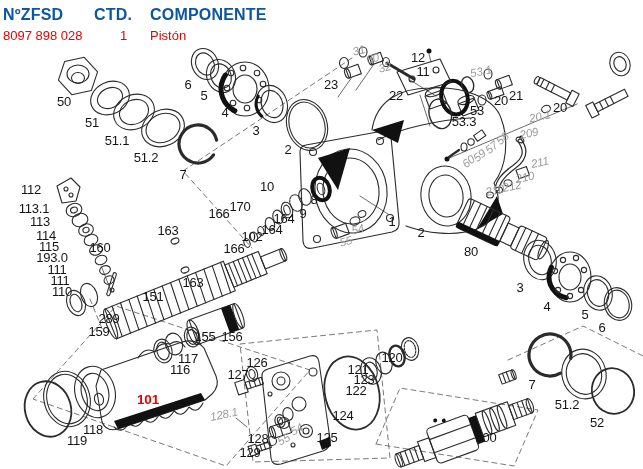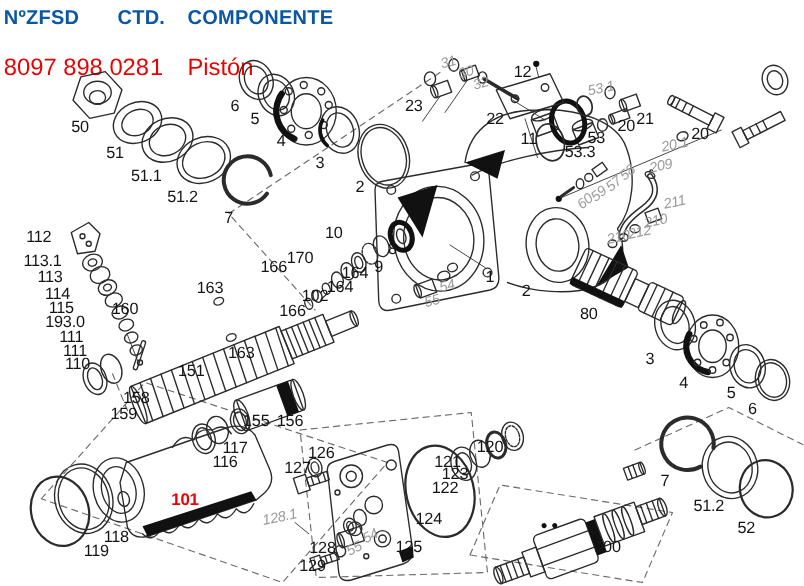--- a/index.html
+++ b/index.html
@@ -1,21 +1,21 @@
 <!DOCTYPE html>
 <html style="--blue: #0b57a4; --red: #ee0000; --gray: #9b9b9b;"><head>
 <meta charset="utf-8">
 <style>
   :root{ --blue:#0b57a4; --red:#ee0000; --gray:#9b9b9b; }
   html,body{margin:0;padding:0;background:#fff;}
   .page{position:relative;width:643px;height:469px;background:#fff;overflow:hidden;
         font-family:"Liberation Sans",sans-serif;}
   .hcell{position:absolute;font-weight:700;font-size:16px;color:var(--blue);
          letter-spacing:.2px;white-space:nowrap;}
-  .hval{position:absolute;font-size:19px;color:var(--red);white-space:nowrap;margin-top:16px;}
+  .hval{position:absolute;font-size:13px;color:var(--red);white-space:nowrap;}
   .art{position:absolute;left:0;top:0;}
   #labels{position:absolute;left:0;top:0;width:643px;height:469px;}
   .lbl{position:absolute;font-size:13px;line-height:1;color:#151515;
        transform:translate(-50%,-50%);white-space:nowrap;letter-spacing:-0.2px;}
   .lbl.g{font-style:italic;font-size:11.5px;color:var(--gray);}
   .lbl.r{font-weight:700;font-size:13.5px;color:var(--red);}
 </style>
 </head>
 <body>
 
@@ -524,21 +524,21 @@
       <span class="lbl" style="left: 204px; top: 95px;">5</span>
       <span class="lbl" style="left: 225px; top: 112px;">4</span>
       <span class="lbl" style="left: 256px; top: 130px;">3</span>
       <span class="lbl" style="left: 288px; top: 149px;">2</span>
       <span class="lbl" style="left: 331px; top: 84px;">23</span>
       <span class="lbl" style="left: 348px; top: 95px; margin-left: 48px;">22</span>
       <span class="lbl g" style="left: 359px; top: 51px; transform: translate(-50%, -50%) rotate(-15deg);">31</span>
       <span class="lbl g" style="left: 373px; top: 59px; transform: translate(-50%, -50%) rotate(-15deg);">30</span>
       <span class="lbl g" style="left: 385px; top: 68px; transform: translate(-50%, -50%) rotate(-15deg);">32</span>
       <span class="lbl" style="left: 418px; top: 57px;">12</span>
-      <span class="lbl" style="left: 423px; top: 71px; margin-top: 40px;">11</span>
+      <span class="lbl" style="left: 423px; top: 71px;">11</span>
       <span class="lbl g" style="left: 481px; top: 72px; transform: translate(-50%, -50%) rotate(-12deg);">53.1</span>
       <span class="lbl" style="left: 477px; top: 110px;">53</span>
       <span class="lbl" style="left: 464px; top: 121px;">53.3</span>
       <span class="lbl" style="left: 501px; top: 100px;">20</span>
       <span class="lbl" style="left: 516px; top: 95px;">21</span>
       <span class="lbl" style="left: 560px; top: 107px;">20</span>
       <span class="lbl g" style="left: 540px; top: 117px; transform: translate(-50%, -50%) rotate(-12deg);">20.1</span>
       <span class="lbl g" style="left: 529px; top: 134px; transform: translate(-50%, -50%) rotate(-12deg);">209</span>
       <span class="lbl g" style="left: 540px; top: 163px; transform: translate(-50%, -50%) rotate(-12deg);">211</span>
       <span class="lbl g" style="left: 525px; top: 178px; transform: translate(-50%, -50%) rotate(-12deg);">210</span>
@@ -563,21 +563,21 @@
       <span class="lbl" style="left: 34px; top: 208px;">113.1</span>
       <span class="lbl" style="left: 40px; top: 221px;">113</span>
       <span class="lbl" style="left: 46px; top: 235px;">114</span>
       <span class="lbl" style="left: 49px; top: 246px;">115</span>
       <span class="lbl" style="left: 52px; top: 257px;">193.0</span>
       <span class="lbl" style="left: 57px; top: 269px;">111</span>
       <span class="lbl" style="left: 60px; top: 280px;">111</span>
       <span class="lbl" style="left: 62px; top: 291px;">110</span>
       <span class="lbl" style="left: 100px; top: 247px;">160</span>
       <span class="lbl" style="left: 153px; top: 296px;">151</span>
-      <span class="lbl" style="left: 109px; top: 318px;">158</span>
+      <span class="lbl" style="left: 109px; top: 318px;">289</span>
       <span class="lbl" style="left: 99px; top: 331px;">159</span>
       <span class="lbl" style="left: 232px; top: 336px;">156</span>
       <span class="lbl" style="left: 205px; top: 336px;">155</span>
       <span class="lbl" style="left: 188px; top: 358px;">117</span>
       <span class="lbl" style="left: 180px; top: 369px;">116</span>
       <span class="lbl r" style="left: 148px; top: 400px;">101</span>
       <span class="lbl" style="left: 93px; top: 429px;">118</span>
       <span class="lbl" style="left: 77px; top: 440px;">119</span>
       <span class="lbl" style="left: 257px; top: 362px;">126</span>
       <span class="lbl" style="left: 238px; top: 374px;">127</span>

